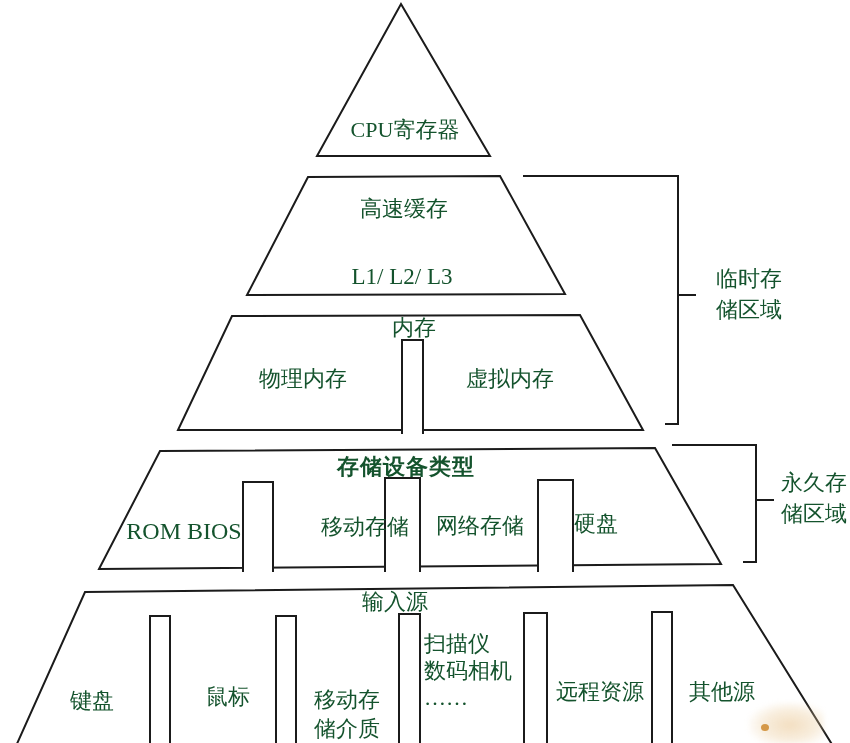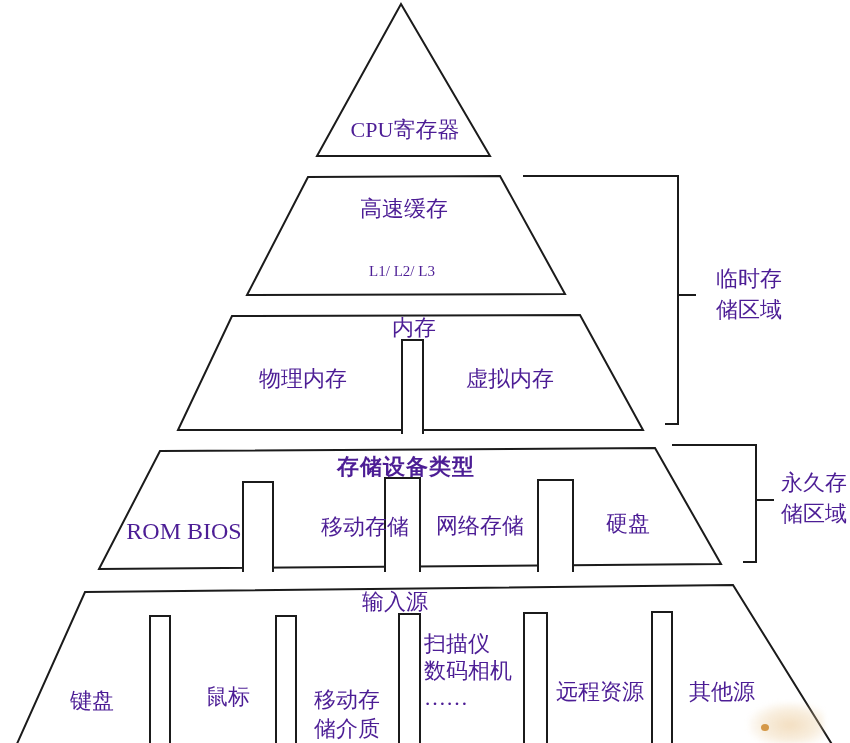--- a/index.html
+++ b/index.html
@@ -23,33 +23,33 @@
   svg.shapes {
     position: absolute;
     left: 0; top: 0;
   }
   .lbl {
     position: absolute;
     text-align: center;
     font-size: 22px;
     line-height: 1.28;
     white-space: nowrap;
-    color: #4c1d95;
+    color: #14532d;
   }
   #lbl-cpu        { left: 315px; top: 116px; width: 180px; }
   #lbl-cache      { left: 314px; top: 195px; width: 180px; }
-  #lbl-cache-lv   { left: 312px; top: 262px; width: 180px; font-size: 15px; }
+  #lbl-cache-lv   { left: 312px; top: 262px; width: 180px; font-size: 23px; }
   #lbl-mem        { left: 369px; top: 314px; width:  90px; }
   #lbl-phys       { left: 218px; top: 365px; width: 170px; }
   #lbl-virt       { left: 425px; top: 365px; width: 170px; }
   #lbl-stype      { left: 301px; top: 453px; width: 210px; letter-spacing: 1px; font-weight: bold; }
   #lbl-rom        { left: 104px; top: 516px; width: 160px; font-size: 24px; }
   #lbl-mstor      { left: 242px; top: 513px; width: 160px; padding-left: 43px; }
   #lbl-nstor      { left: 400px; top: 512px; width: 160px; }
-  #lbl-hdd        { left: 573px; top: 510px; width: 110px; }
+  #lbl-hdd        { left: 541px; top: 510px; width: 110px; }
   #lbl-input      { left: 335px; top: 588px; width: 120px; }
   #lbl-kbd        { left:  32px; top: 687px; width: 120px; }
   #lbl-mouse      { left: 168px; top: 683px; width: 120px; }
   #lbl-rmedia     { left: 287px; top: 661px; width: 120px; line-height: 29px; margin-top: 24px; }
   #lbl-scan       { left: 424px; top: 630px; width: 130px; text-align: left; line-height: 27px; }
   #lbl-remote     { left: 530px; top: 678px; width: 140px; }
   #lbl-other      { left: 662px; top: 678px; width: 120px; }
   #lbl-temp       { left: 708px; top: 263px; width:  90px; text-align: left; line-height: 31px; margin-left: 8px; }
   #lbl-perm       { left: 781px; top: 467px; width:  90px; text-align: left; line-height: 31px; }
   .watermark {

